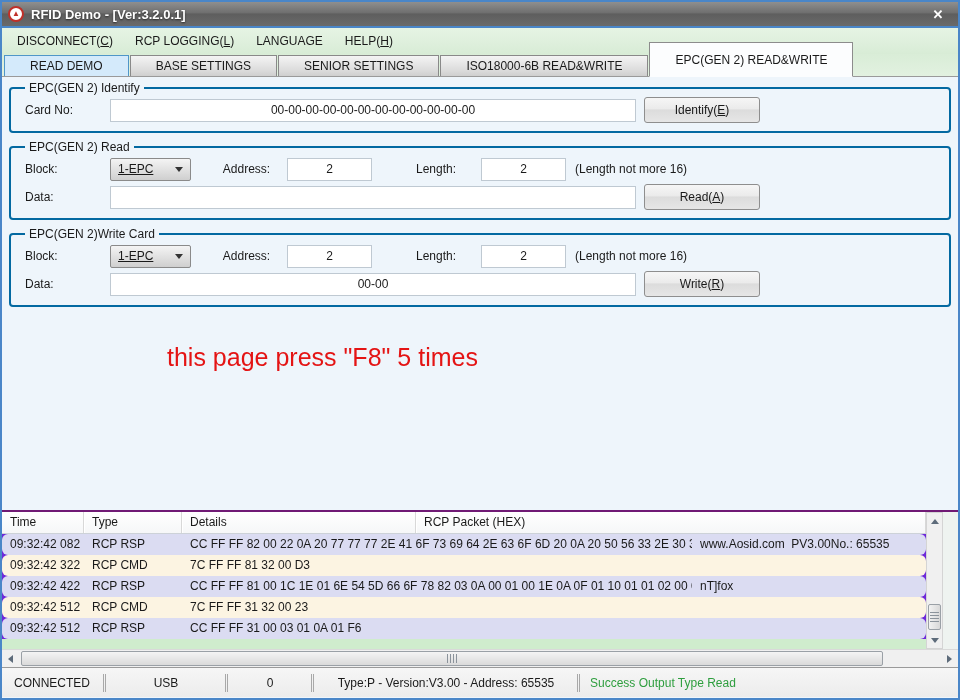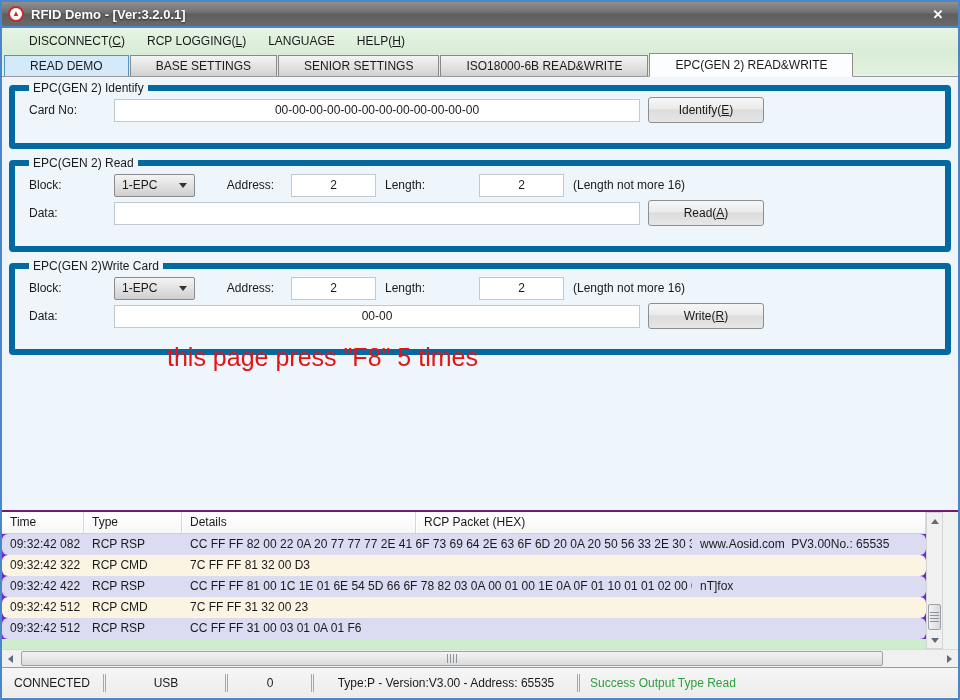--- a/index.html
+++ b/index.html
@@ -9,43 +9,43 @@
   .window { width:960px; height:700px; border:2px solid #4a86c8; background:#eef5fb; display:flex; flex-direction:column; overflow:hidden; }
 
   
   .titlebar { height:26px; flex:0 0 26px; background:linear-gradient(#8f8f8f,#6f6f6f 45%,#5e5e5e 50%,#6a6a6a); border-bottom:2px solid #4a86c8; display:flex; align-items:center; padding:0 6px; position:relative; }
   .app-icon { width:16px; height:16px; border-radius:50%; background:#fff; border:2px solid #c03028; display:flex; align-items:center; justify-content:center; margin-right:7px; }
   .app-icon span { color:#c03028; font-size:8px; line-height:8px; }
   .title-text { color:#fff; font-weight:bold; font-size:13px; text-shadow:0 1px 2px rgba(0,0,0,.6); }
   .close-btn { position:absolute; right:6px; top:3px; width:28px; height:19px; display:flex; align-items:center; justify-content:center; color:#fff; font-size:13px; font-weight:bold; cursor:default; }
 
   
-  .menubar { height:26px; flex:0 0 26px; background:linear-gradient(#e6f4e4,#d8ecd6); display:flex; align-items:center; padding-left:16px; }
+  .menubar { height:26px; flex:0 0 26px; background:linear-gradient(#e6f4e4,#d8ecd6); display:flex; align-items:center; padding-left:4px; }
   .menu-item { padding:0 11px; height:100%; display:flex; align-items:center; white-space:pre; }
   .accel { text-decoration:underline; }
 
   
   .tabbar { height:23px; flex:0 0 23px; background:linear-gradient(#d9edd7,#e2f1e0); display:flex; align-items:flex-end; padding-left:2px; border-bottom:1px solid #9a9a9a; }
   .tab { height:21px; display:flex; align-items:center; padding:0 25px; border:1px solid #898989; border-bottom:none; background:linear-gradient(#f4f4f4,#dcdcdc 70%,#cfcfcf); margin-right:1px; white-space:nowrap; }
   .tab.hot { background:#d4eafb; border-color:#4f96c8; }
-  .tab.selected { height:24px; margin-bottom:-1px; background:#fcfdfe; border-color:#8c8c8c; border-bottom:1px solid #fcfdfe; position:relative; z-index:2; }
+  .tab.selected { height:35px; margin-bottom:-1px; background:#fcfdfe; border-color:#8c8c8c; border-bottom:1px solid #fcfdfe; position:relative; z-index:2; }
 
   
   .content { height:433px; flex:0 0 433px; position:relative; background:#eef5fb; padding-top:4px; }
-  fieldset.group { border:6px solid #0369a1; border-radius:4px; margin:0 7px 7px 7px; padding:1px 6px 19px 6px; background:#eef5fb; }
+  fieldset.group { border:2px solid #0369a1; border-radius:4px; margin:0 7px 7px 7px; padding:1px 6px 7px 6px; background:#eef5fb; }
   fieldset.group legend { padding:0 4px; margin-left:8px; font-size:12px; }
   .frow { display:flex; align-items:center; height:28px; }
   .lbl { width:93px; padding-left:8px; white-space:nowrap; }
   .lbl2 { width:96px; padding-left:15px; white-space:nowrap;text-align:center; }
-  .lbl3 { width:103px; padding-left:9px; white-space:nowrap; }
+  .lbl3 { width:74px; padding-left:9px; white-space:nowrap;margin-left:35px; }
   .tinput { height:23px; border:1px solid #bfc9d2; background:#fff; text-align:center; font-family:inherit; font-size:12px; color:#1a1a1a; }
   .big { width:526px; }
   .small { width:85px; }
   .btn { width:116px; height:26px; margin-left:8px; border:1px solid #8e8e8e; border-radius:3px; background:linear-gradient(#f6f6f6,#ebebeb 45%,#dcdcdc 50%,#e6e6e6); font-family:inherit; font-size:12px; color:#1a1a1a; white-space:pre; }
-  .combo { width:81px; height:23px; border:1px solid #8a8a8a; border-radius:2px; background:linear-gradient(#f4f4f4,#dedede 60%,#cfcfcf); display:flex; align-items:center; padding:0 7px; }
+  .combo { width:81px; height:23px; border:1px solid #8a8a8a; border-radius:2px; background:linear-gradient(#f4f4f4,#dedede 60%,#cfcfcf); display:flex; align-items:center; padding:0 7px;text-decoration:underline; }
   .combo .cval { flex:1; }
   .hint { margin-left:9px; white-space:nowrap; }
   .tri { width:0; height:0; display:inline-block; }
   .tri-down { border-left:4px solid transparent; border-right:4px solid transparent; border-top:5px solid #333; }
   .note-red { position:absolute; left:165px; top:266px; color:#e41414; font-size:25px; white-space:pre; }
 
   
   .log { height:139px; flex:0 0 139px; position:relative; background:#6d28d9; border-top:2px solid #701a75; }
   .log-header { display:flex; height:22px; background:linear-gradient(#ffffff,#f6f7f8); border-bottom:1px solid #cdd2d8; }
   .hcell { padding-left:8px; line-height:21px; border-right:1px solid #d8d8d8; box-shadow:1px 0 0 #ffffff; white-space:nowrap; overflow:hidden; }

